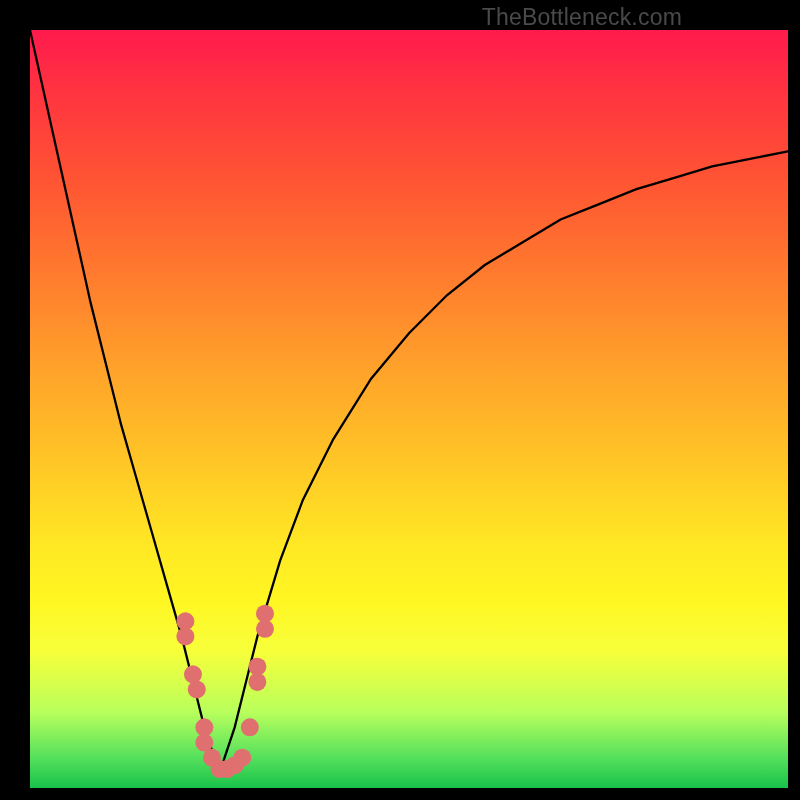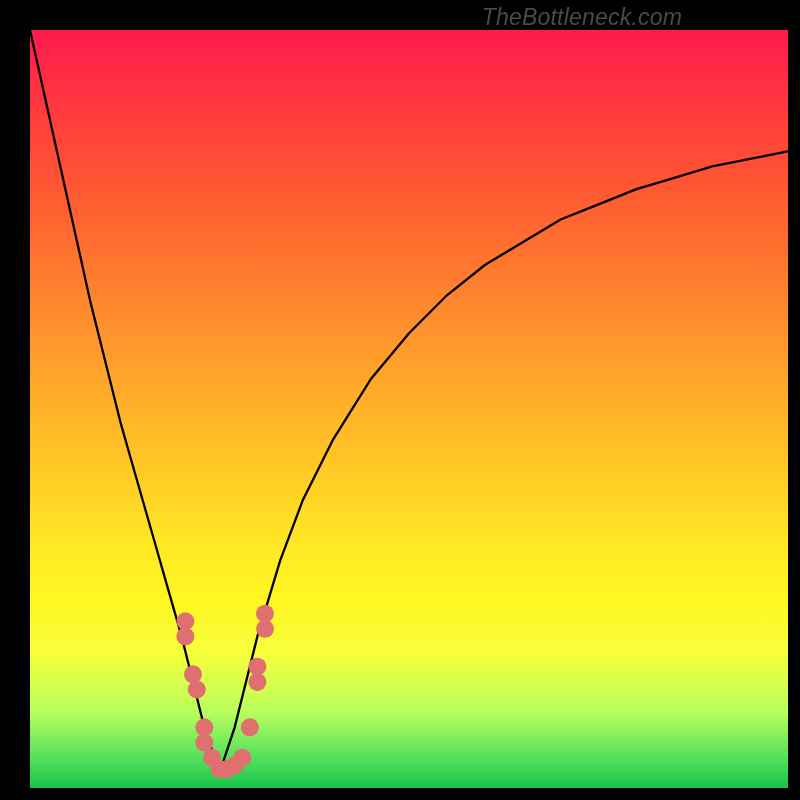--- a/index.html
+++ b/index.html
@@ -9,21 +9,20 @@
     height: 800px;
     overflow: hidden;
     background: #000;
     font-family: Arial, Helvetica, sans-serif;
   }
   .frame {
     position: relative;
     width: 696px;
     height: 800px;
     background: #000;
-    font-style: italic;
   }
   .plot-area {
     position: absolute;
     left: 30px;
     top: 30px;
     width: 758px;
     height: 758px;
     
     background: linear-gradient(to bottom,
       #ff1a4d 0%,

